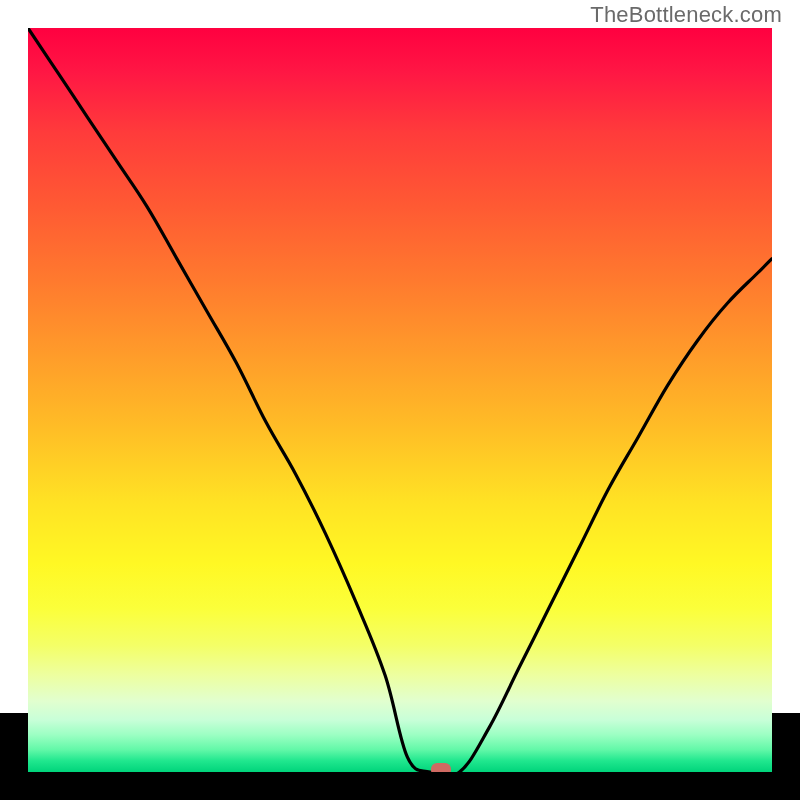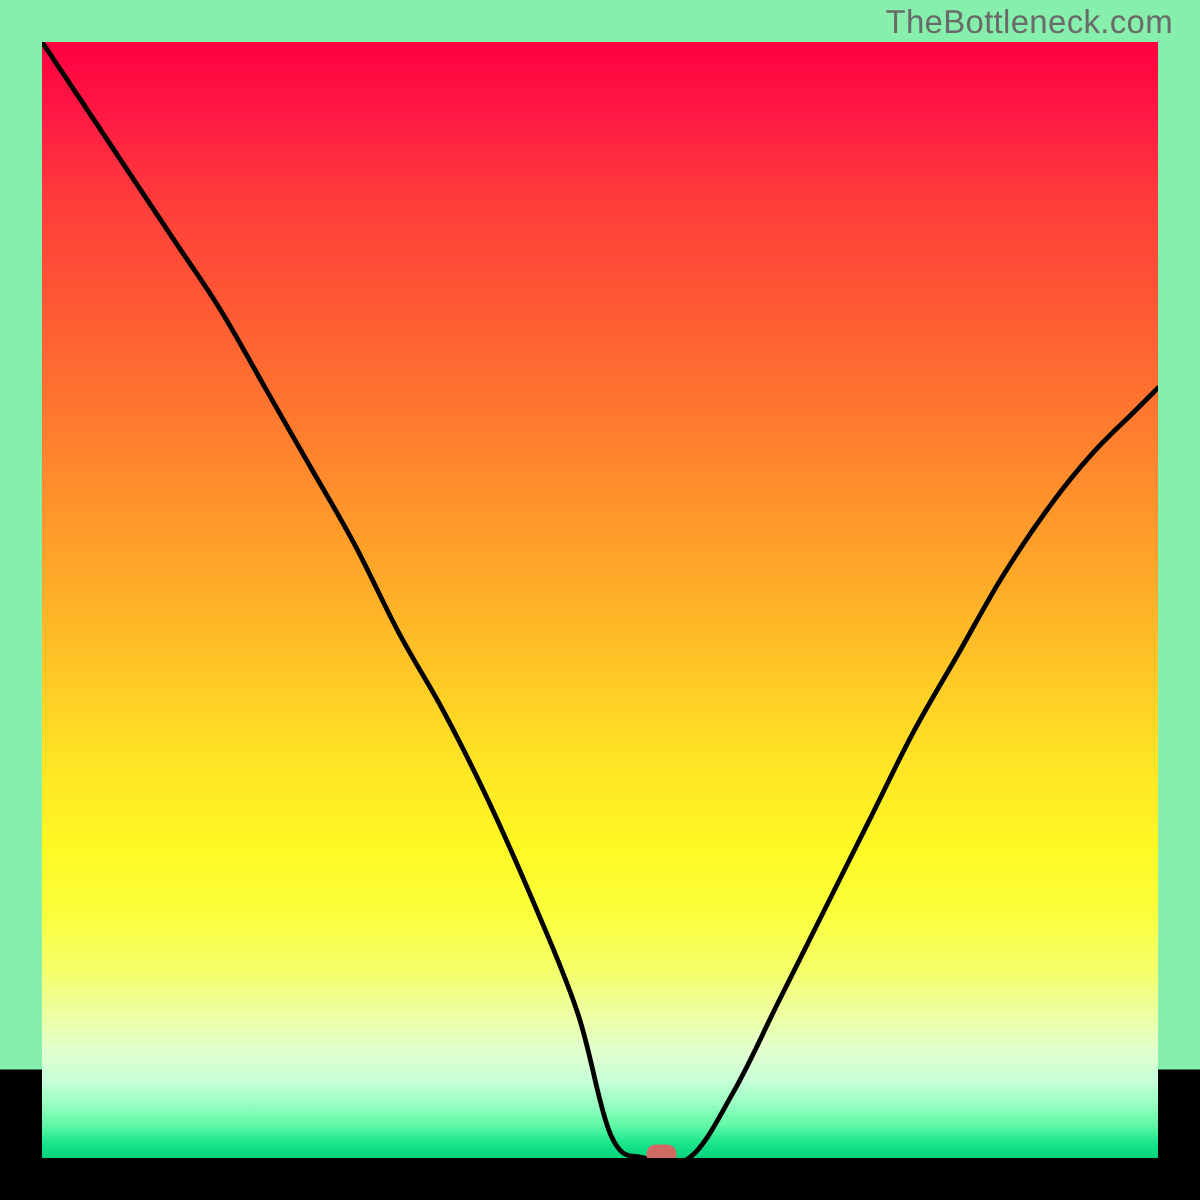--- a/index.html
+++ b/index.html
@@ -8,21 +8,21 @@
     width: 800px;
     height: 800px;
     background: #000;
     overflow: hidden;
     font-family: Arial, Helvetica, sans-serif;
   }
   .frame {
     position: relative;
     width: 800px;
     height: 713px;
-    background: #86efac;
+    background: #ffffff;
   }
   .watermark {
     position: absolute;
     top: 2px;
     right: 18px;
     color: #6a6a6a;
     font-size: 22px;
     letter-spacing: 0.2px;
     z-index: 20;
     user-select: none;

